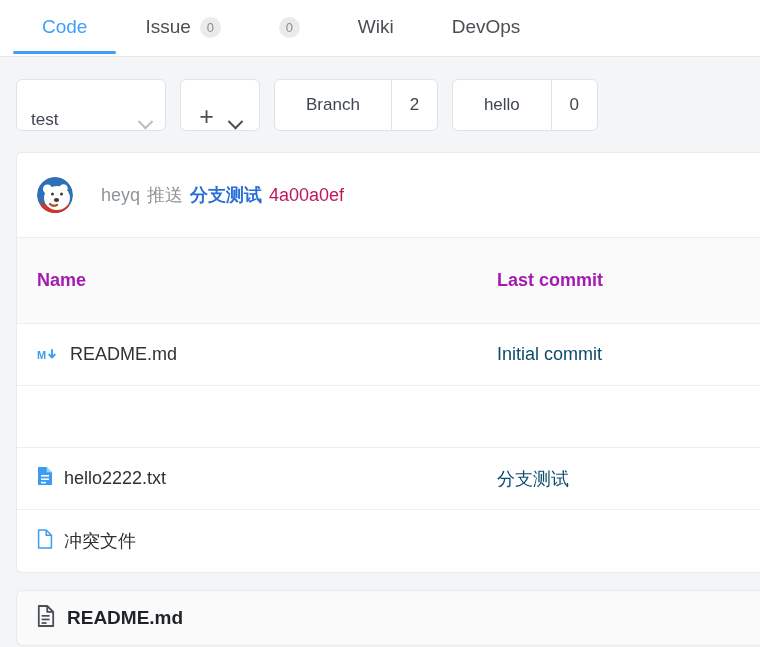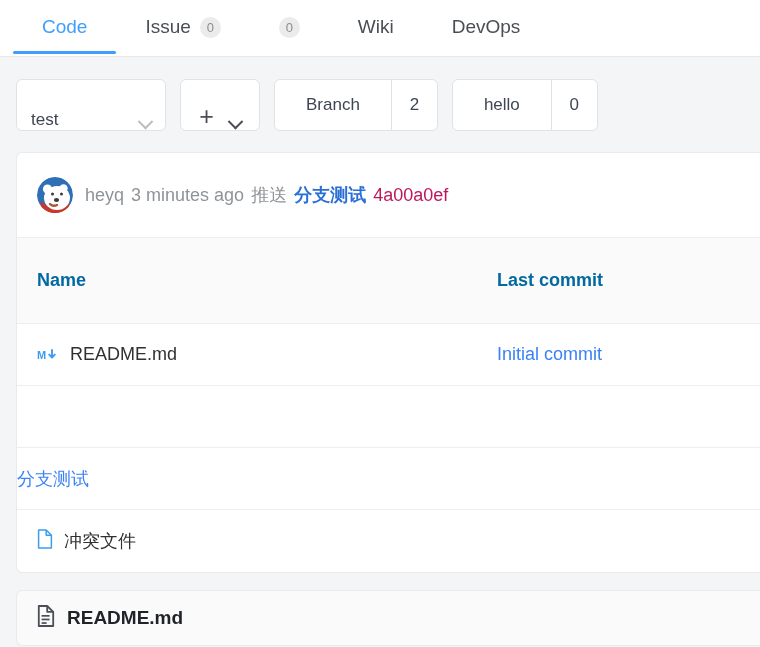--- a/index.html
+++ b/index.html
@@ -167,37 +167,37 @@
     overflow: hidden;
   }
   .commit-text {
     font-size: 18px;
     color: #8f9499;
     display: flex;
     align-items: baseline;
     gap: 7px;
     white-space: nowrap;
   }
-  .commit-author { color: #8f9499; }
+  .commit-author { color: #8f9499; margin-left: 16px; }
   .commit-msg {
     color: #2a6fd6;
     font-weight: bold;
   }
   .commit-sha { color: #be185d; }
 
   
   .tbl-head {
     display: flex;
     align-items: center;
     height: 86px;
     background: #fafafa;
     border-bottom: 1px solid #ebeef2;
     font-size: 18px;
     font-weight: bold;
-    color: #0369a1;
+    color: #a21caf;
   }
   .col-name { width: 480px; padding-left: 20px; }
   .col-commit { flex: 1; }
 
   .tbl-row {
     display: flex;
     align-items: center;
     height: 62px;
     border-bottom: 1px solid #ebeef2;
     font-size: 18px;
@@ -206,21 +206,21 @@
   .file-cell {
     width: 480px;
     padding-left: 20px;
     display: flex;
     align-items: center;
     gap: 11px;
   }
   .file-name { color: #303133; cursor: pointer; }
   .commit-cell {
     flex: 1;
-    color: #3b82f6;
+    color: #0c4a6e;
   }
   .file-icon { flex: none; display: block; }
   .md-icon {
     flex: none;
     color: #3c9cf0;
     font-size: 12px;
     font-weight: bold;
     letter-spacing: 0px;
     display: flex;
     align-items: center;
@@ -309,21 +309,20 @@
         <circle cx="10.5" cy="12" r="4.6" fill="#ffffff"></circle>
         <circle cx="26.5" cy="11.5" r="4.2" fill="#ffffff"></circle>
         <circle cx="15.5" cy="17" r="1.5" fill="#3a3a3a"></circle>
         <circle cx="24.5" cy="17" r="1.5" fill="#3a3a3a"></circle>
         <ellipse cx="19.5" cy="23" rx="2.6" ry="2" fill="#3a3a3a"></ellipse>
         <path d="M13 27 q3 3 7 1" stroke="#b0532a" stroke-width="2.4" fill="none" stroke-linecap="round"></path>
       </svg>
     </div>
     <div class="commit-text">
       <span class="commit-author">heyq</span>
-      <span class="commit-time">3 minutes ago</span>
       <span class="commit-action">推送</span>
       <span class="commit-msg">分支测试</span>
       <span class="commit-sha">4a00a0ef</span>
     </div>
   </div>
 
   <div class="tbl-head">
     <div class="col-name">Name</div>
     <div class="col-commit">Last commit</div>
   </div>
@@ -338,20 +337,32 @@
       </span>
       <span class="file-name">README.md</span>
     </div>
     <div class="commit-cell">Initial commit</div>
   </div>
 
   <div class="tbl-row">
   </div>
 
   <div class="tbl-row">
+    <div class="file-cell">
+      <span class="file-icon">
+        <svg viewBox="0 0 16 20" width="16" height="20" aria-hidden="true">
+          <path d="M1 1 h8.5 L15 6.2 V19 H1 Z" fill="#3c9cf0"></path>
+          <path d="M9.6 1 L15 6.3 H9.6 Z" fill="#9fd0f7"></path>
+          <rect x="4" y="9" width="8" height="1.6" fill="#ffffff"></rect>
+          <rect x="4" y="12.4" width="8" height="1.6" fill="#ffffff"></rect>
+          <rect x="4" y="15.8" width="5" height="1.6" fill="#ffffff"></rect>
+        </svg>
+      </span>
+      <span class="file-name">hello2222.txt</span>
+    </div>
     <div class="commit-cell">分支测试</div>
   </div>
 
   <div class="tbl-row">
     <div class="file-cell">
       <span class="file-icon">
         <svg viewBox="0 0 16 20" width="16" height="20" aria-hidden="true">
           <path d="M1.6 1 h7.6 L14.4 6.3 V19 H1.6 Z" fill="none" stroke="#3c9cf0" stroke-width="1.5" stroke-linejoin="round"></path>
           <path d="M9.2 1 V6.3 H14.4" fill="none" stroke="#3c9cf0" stroke-width="1.5" stroke-linejoin="round"></path>
         </svg>

